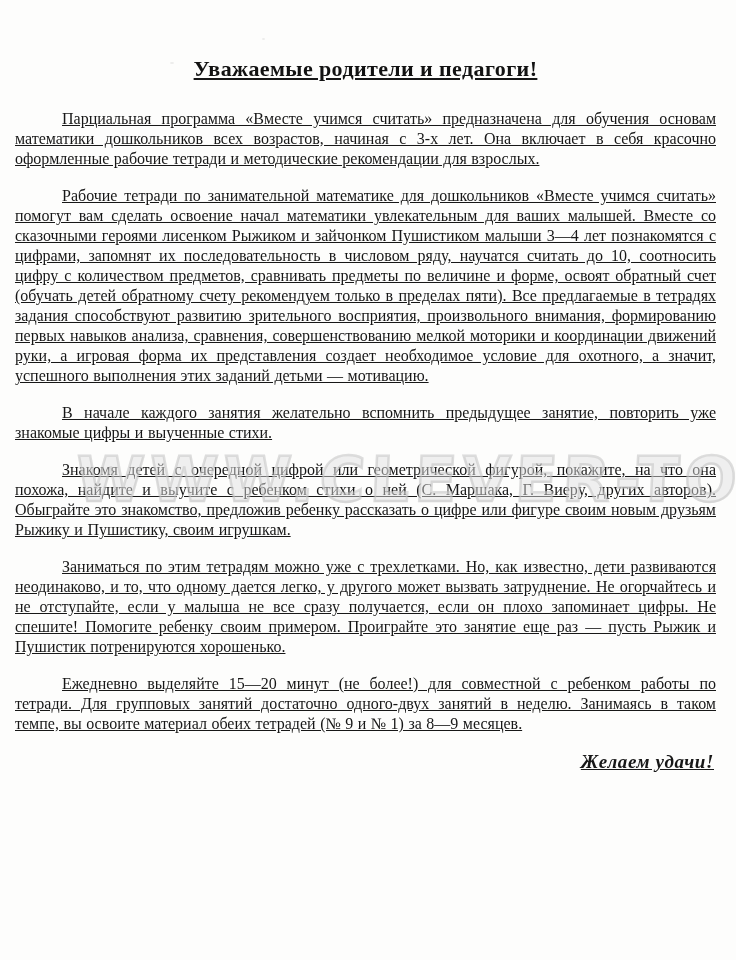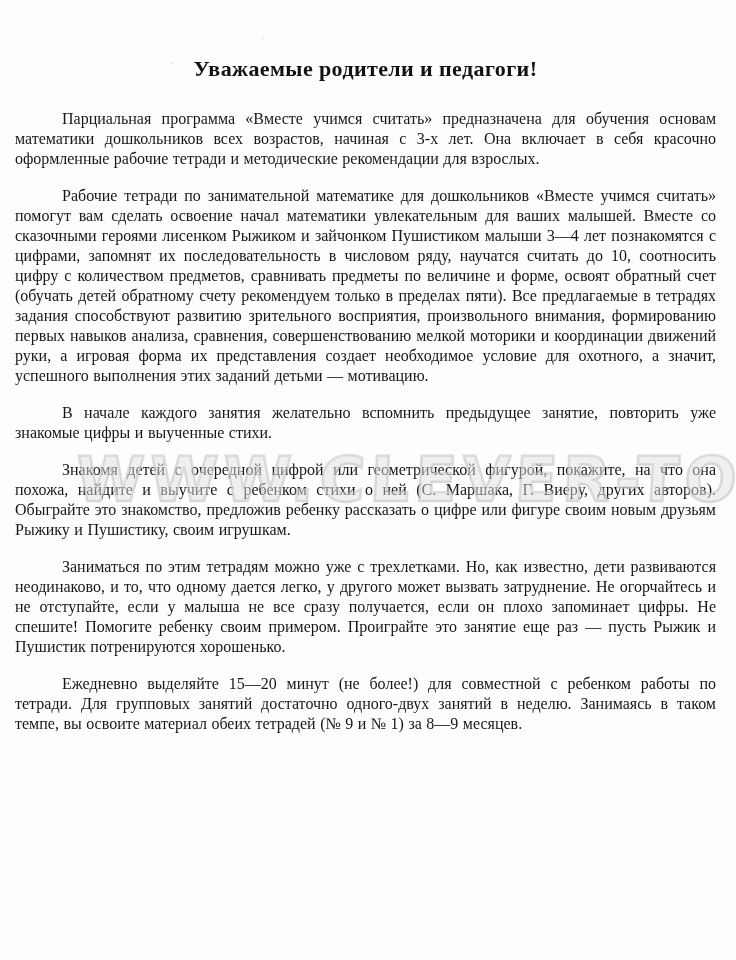--- a/index.html
+++ b/index.html
@@ -8,20 +8,21 @@
     background: #ffffff;
   }
   .page {
     position: relative;
     width: 736px;
     height: 960px;
     background: #fdfdfc;
     overflow: hidden;
     font-family: "Liberation Serif", serif;
     color: #171717;
+    text-decoration: underline;
   }
   .content {
     position: relative;
     padding: 56px 20px 0 15px;
     z-index: 1;
   }
   .title {
     font-size: 22px;
     font-weight: bold;
     text-align: center;
@@ -85,16 +86,17 @@
   <div class="content">
     <h1 class="title">Уважаемые родители и педагоги!</h1>
 
     <p class="para">Парциальная программа «Вместе учимся считать» предназначена для обучения основам математики дошкольников всех возрастов, начиная с 3-х лет. Она включает в себя красочно оформленные рабочие тетради и методические рекомендации для взрослых.</p>
     <p class="para">Рабочие тетради по занимательной математике для дошкольников «Вместе учимся считать» помогут вам сделать освоение начал математики увлекательным для ваших малышей. Вместе со сказочными героями лисенком Рыжиком и зайчонком Пушистиком малыши 3—4 лет познакомятся с цифрами, запомнят их последовательность в числовом ряду, научатся считать до 10, соотносить цифру с количеством предметов, сравнивать предметы по величине и форме, освоят обратный счет (обучать детей обратному счету рекомендуем только в пределах пяти). Все предлагаемые в тетрадях задания способствуют развитию зрительного восприятия, произвольного внимания, формированию первых навыков анализа, сравнения, совершенствованию мелкой моторики и координации движений руки, а игровая форма их представления создает необходимое условие для охотного, а значит, успешного выполнения этих заданий детьми — мотивацию.</p>
     <p class="para">В начале каждого занятия желательно вспомнить предыдущее занятие, повторить уже знакомые цифры и выученные стихи.</p>
     <p class="para">Знакомя детей с очередной цифрой или геометрической фигурой, покажите, на что она похожа, найдите и выучите с ребенком стихи о ней (С. Маршака, Г. Виеру, других авторов). Обыграйте это знакомство, предложив ребенку рассказать о цифре или фигуре своим новым друзьям Рыжику и Пушистику, своим игрушкам.</p>
     <p class="para">Заниматься по этим тетрадям можно уже с трехлетками. Но, как известно, дети развиваются неодинаково, и то, что одному дается легко, у другого может вызвать затруднение. Не огорчайтесь и не отступайте, если у малыша не все сразу получается, если он плохо запоминает цифры. Не спешите! Помогите ребенку своим примером. Проиграйте это занятие еще раз — пусть Рыжик и Пушистик потренируются хорошенько.</p>
     <p class="para">Ежедневно выделяйте 15—20 минут (не более!) для совместной с ребенком работы по тетради. Для групповых занятий достаточно одного-двух занятий в неделю. Занимаясь в таком темпе, вы освоите материал обеих тетрадей (№ 9 и № 1) за 8—9 месяцев.</p>
 
+    <div class="signature">Желаем удачи!</div>
   </div>
 
   <div class="watermark">WWW.CLEVER-TOY.RU</div>
 </div>
 
 </body></html>

